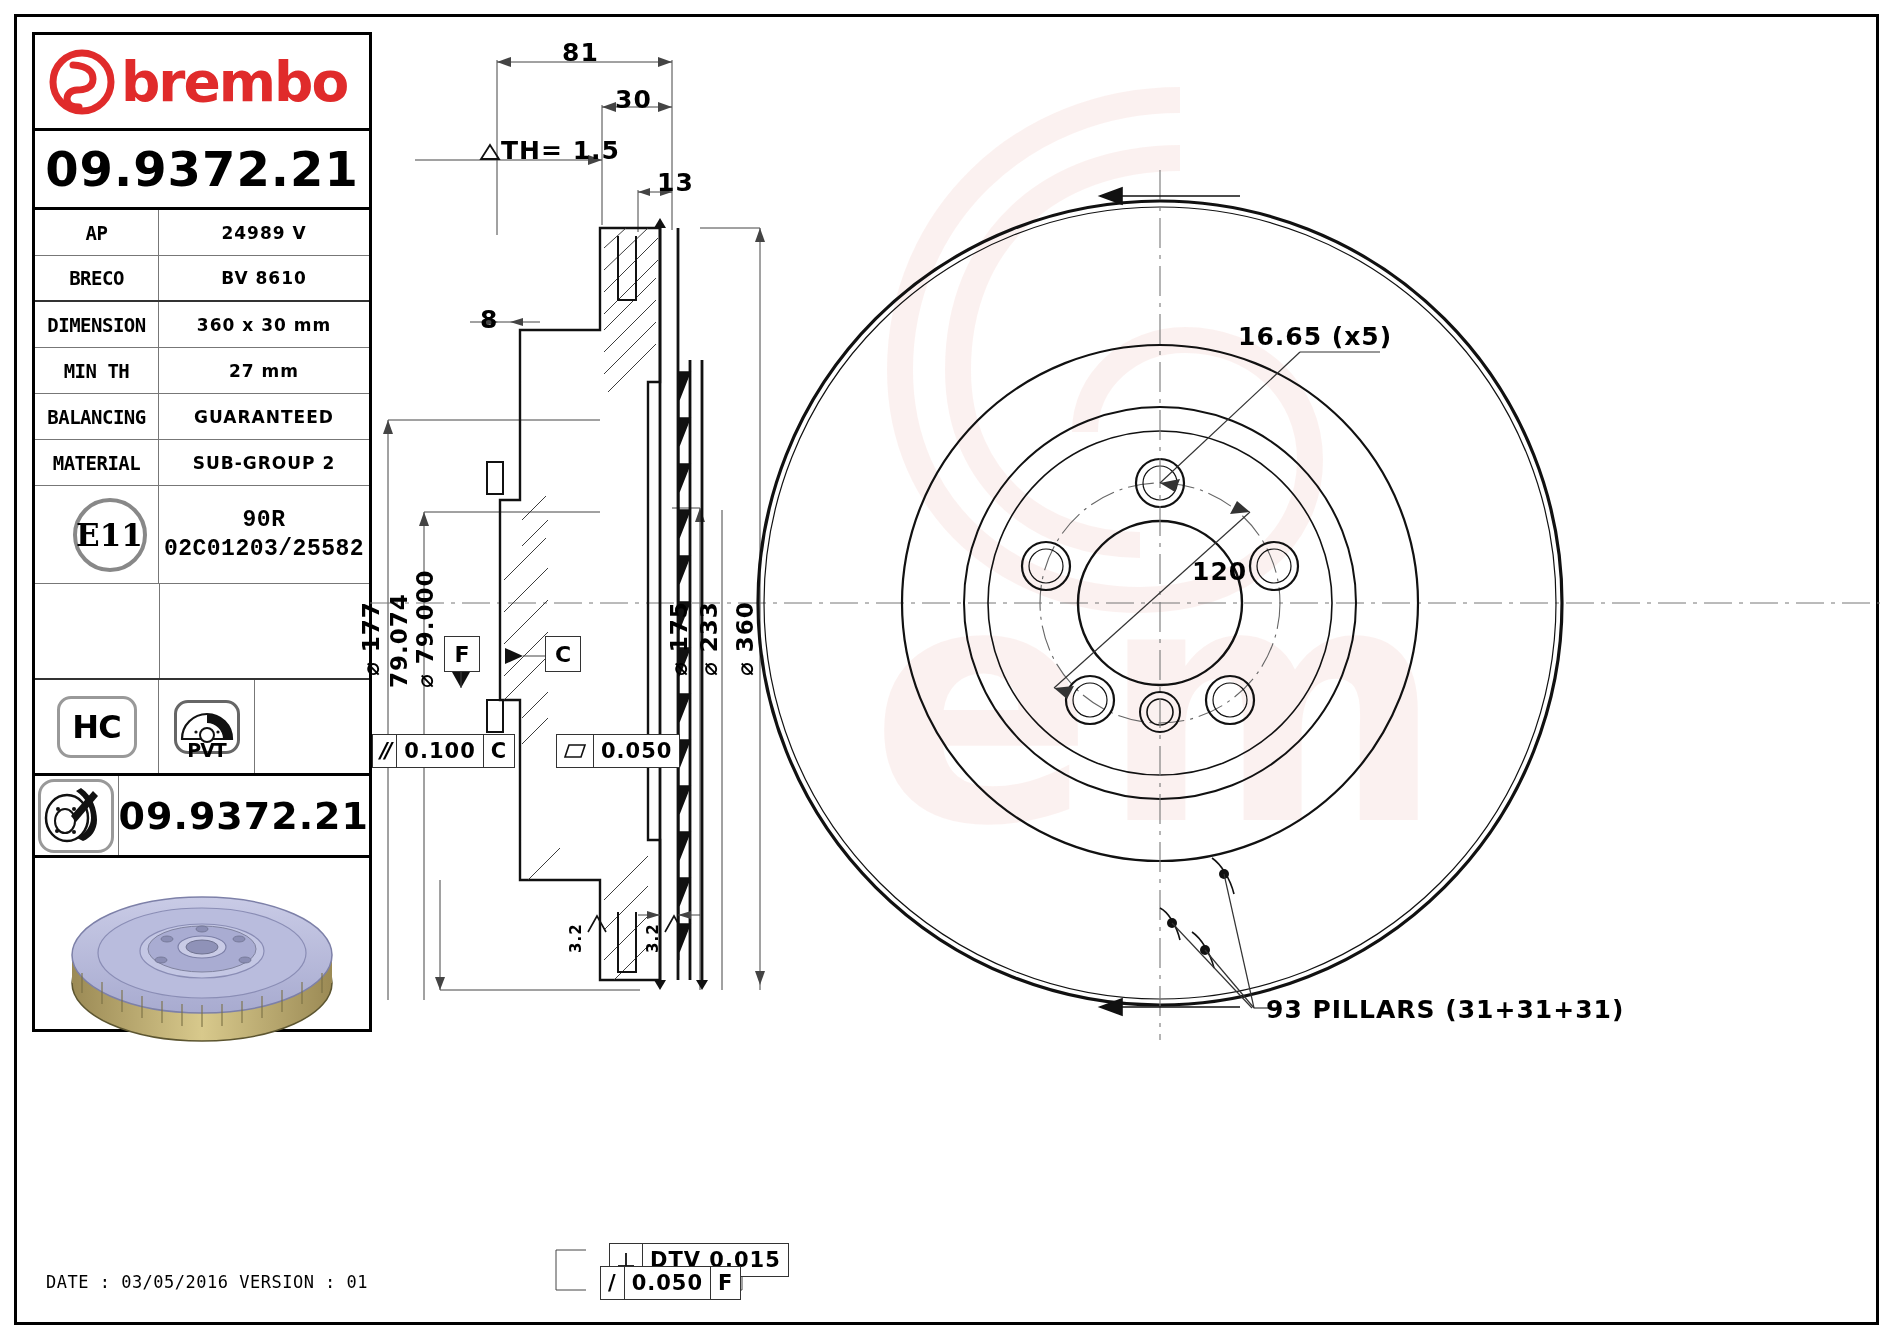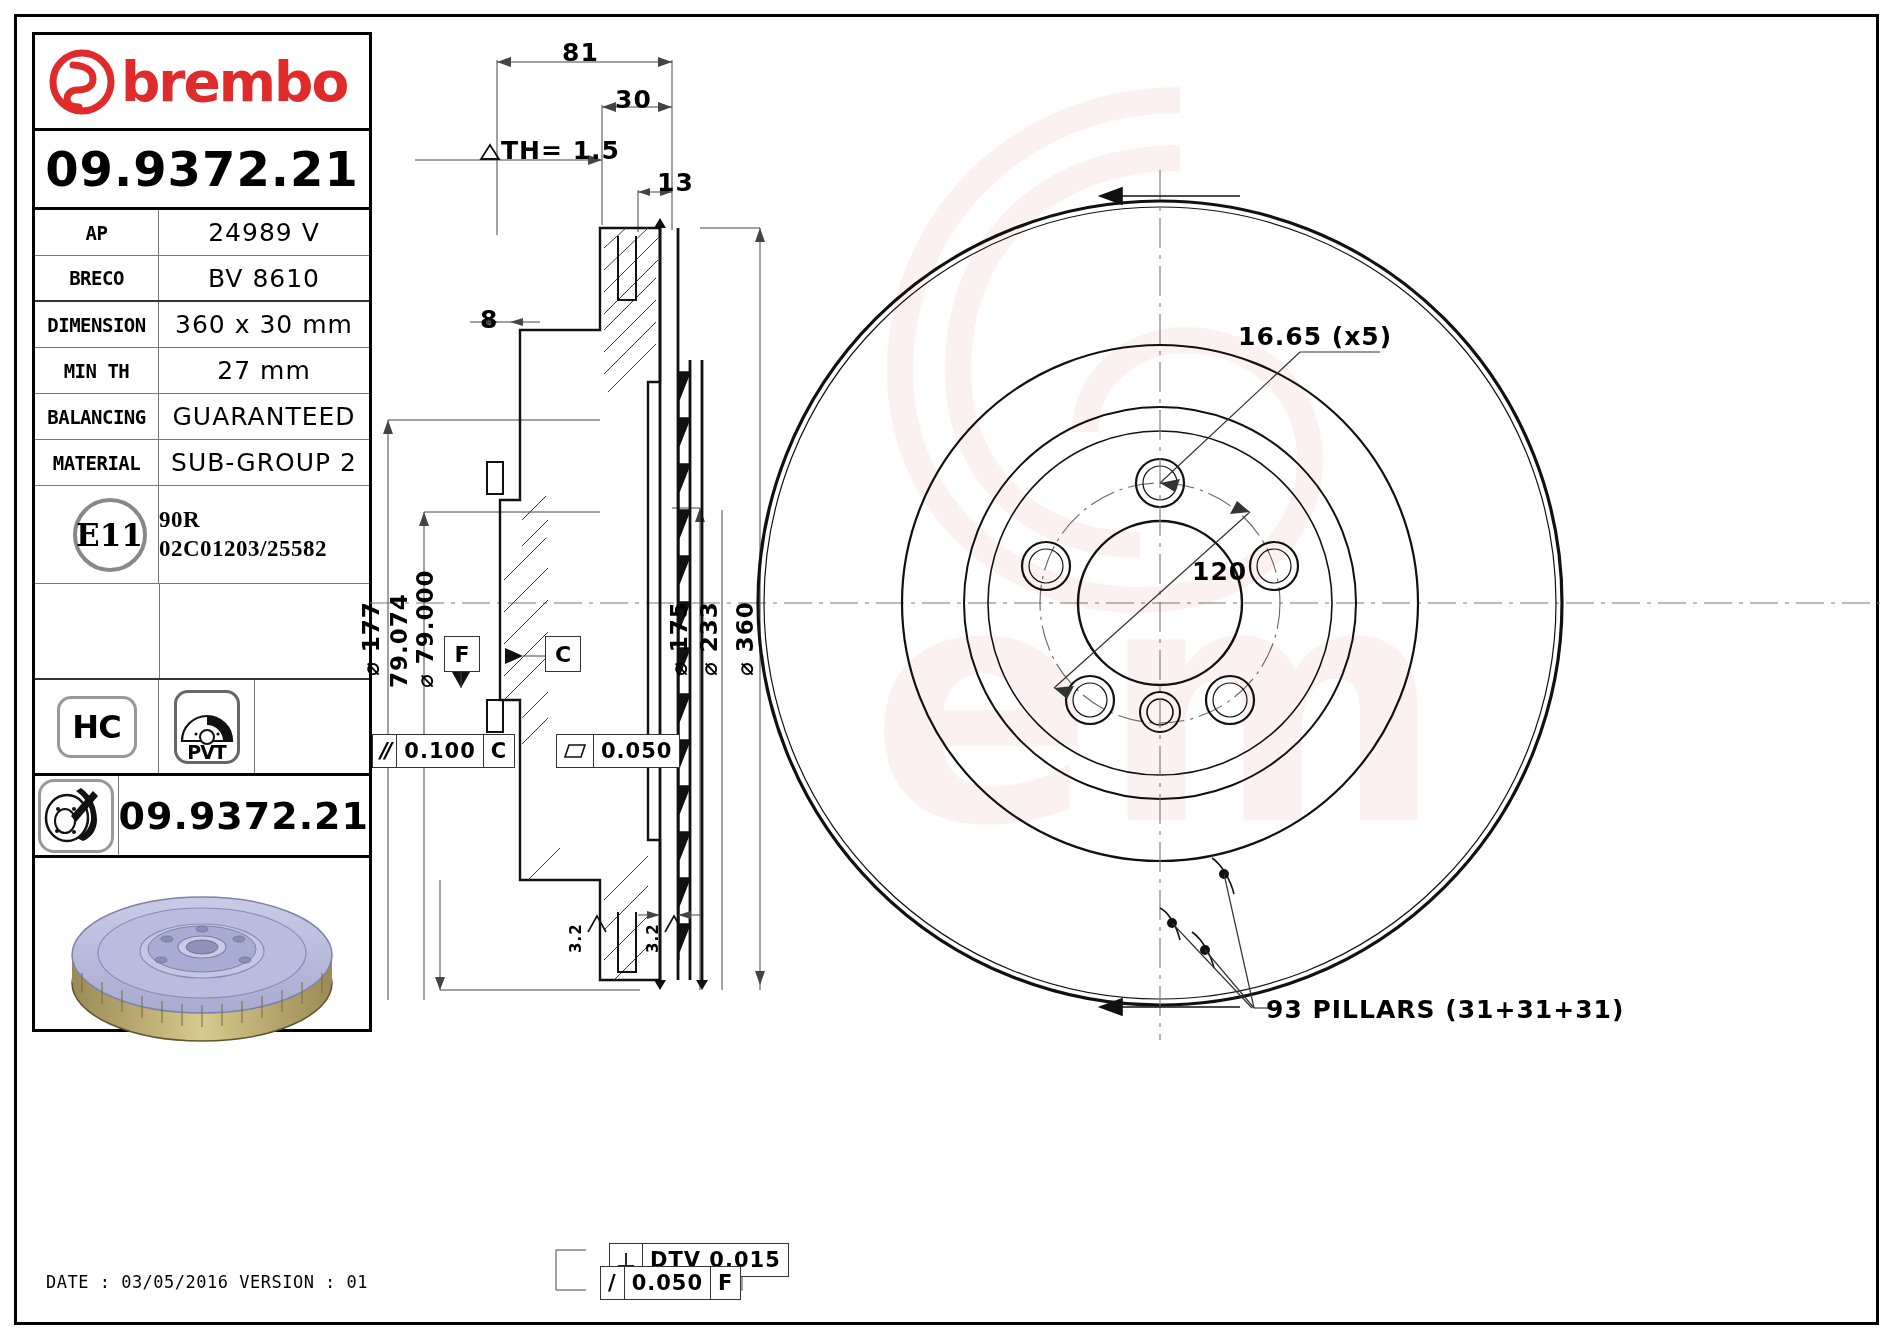--- a/index.html
+++ b/index.html
@@ -17,36 +17,36 @@
   .tb-logo{height:96px;border-bottom:3px solid #000;display:flex;align-items:center;padding-left:14px;box-sizing:border-box;}
   .tb-logo svg{display:block;}
   .brand{font-family:"DejaVu Sans",sans-serif;font-weight:bold;font-size:55px;color:#e02b2b;letter-spacing:-2px;margin-left:6px;}
   .tb-partno{height:76px;border-bottom:3px solid #000;display:flex;align-items:center;justify-content:center;
              font-family:"DejaVu Sans",sans-serif;font-weight:bold;font-size:48px;letter-spacing:1px;}
   .tb-row{display:flex;height:46px;border-bottom:1px solid #777;box-sizing:border-box;}
   .tb-row.thick{border-bottom:2px solid #333;}
   .tb-k{width:124px;border-right:1px solid #777;display:flex;align-items:center;justify-content:center;
         font-family:"DejaVu Sans Mono",monospace;font-size:19px;font-weight:bold;letter-spacing:-.5px;box-sizing:border-box;}
   .tb-v{flex:1;display:flex;align-items:center;justify-content:center;
-        font-family:"DejaVu Sans",sans-serif;font-size:25px;font-weight:normal;letter-spacing:1px;}
+        font-family:"DejaVu Sans",sans-serif;font-size:17px;font-weight:bold;letter-spacing:1px;}
   .tb-e11{display:flex;height:98px;border-bottom:1px solid #777;box-sizing:border-box;}
   .e11cell{width:124px;border-right:1px solid #777;display:flex;align-items:center;justify-content:center;box-sizing:border-box;padding-left:26px;}
   .e11circle{width:66px;height:66px;border:4px solid #888;border-radius:50%;display:flex;align-items:center;justify-content:center;
              font-family:"DejaVu Serif",serif;font-weight:bold;font-size:31px;}
-  .e11v{flex:1;display:flex;flex-direction:column;justify-content:center;
-        font-family:Liberation Serif, serif;font-weight:bold;font-size:23px;line-height:1.25;letter-spacing:.5px;}
+  .e11v{flex:1;display:flex;flex-direction:column;align-items:center;justify-content:center;
+        font-family:Liberation Mono, monospace;font-weight:bold;font-size:23px;line-height:1.25;letter-spacing:.5px;}
   .tb-blank{height:96px;display:flex;border-bottom:2px solid #333;box-sizing:border-box;}
   .tb-blank .l{width:124px;border-right:1px solid #777;}
   .tb-badges{height:96px;display:flex;border-bottom:3px solid #000;box-sizing:border-box;}
   .bcell{width:124px;border-right:1px solid #777;display:flex;align-items:center;justify-content:center;box-sizing:border-box;}
   .bcell.nb{border-right:none;}
   .bcell2{width:96px;border-right:1px solid #777;display:flex;align-items:center;justify-content:center;box-sizing:border-box;}
   .hcbadge{width:74px;height:56px;border:3px solid #999;border-radius:14px;display:flex;align-items:center;justify-content:center;
            font-family:"DejaVu Sans",sans-serif;font-weight:bold;font-size:32px;letter-spacing:-1px;}
-  .pvtbadge{width:66px;height:74px;border:3px solid #666;border-radius:14px;display:flex;flex-direction:column;align-items:center;justify-content:flex-start;padding-top:16px;box-sizing:border-box;}
+  .pvtbadge{width:66px;height:54px;border:3px solid #666;border-radius:14px;display:flex;flex-direction:column;align-items:center;justify-content:flex-start;padding-top:4px;box-sizing:border-box;}
   .pvtbadge .txt{font-family:"DejaVu Sans",sans-serif;font-weight:bold;font-size:19px;letter-spacing:-1px;line-height:1;}
   .tb-partno2{height:82px;display:flex;border-bottom:3px solid #000;box-sizing:border-box;}
   .tb-partno2 .icell{width:124px;border-right:1px solid #777;display:flex;align-items:center;justify-content:center;box-sizing:border-box;}
   .tb-partno2 .vcell{flex:1;display:flex;align-items:center;justify-content:center;
         font-family:"DejaVu Sans",sans-serif;font-weight:bold;font-size:38px;letter-spacing:1px;}
   .discicon{width:70px;height:68px;border:3px solid #999;border-radius:16px;overflow:hidden;display:block;}
   .tb-photo{height:228px;display:flex;align-items:center;justify-content:center;}
 
   
   .dim{font-family:"DejaVu Sans",sans-serif;font-weight:bold;font-size:25px;letter-spacing:1px;position:absolute;white-space:nowrap;}

